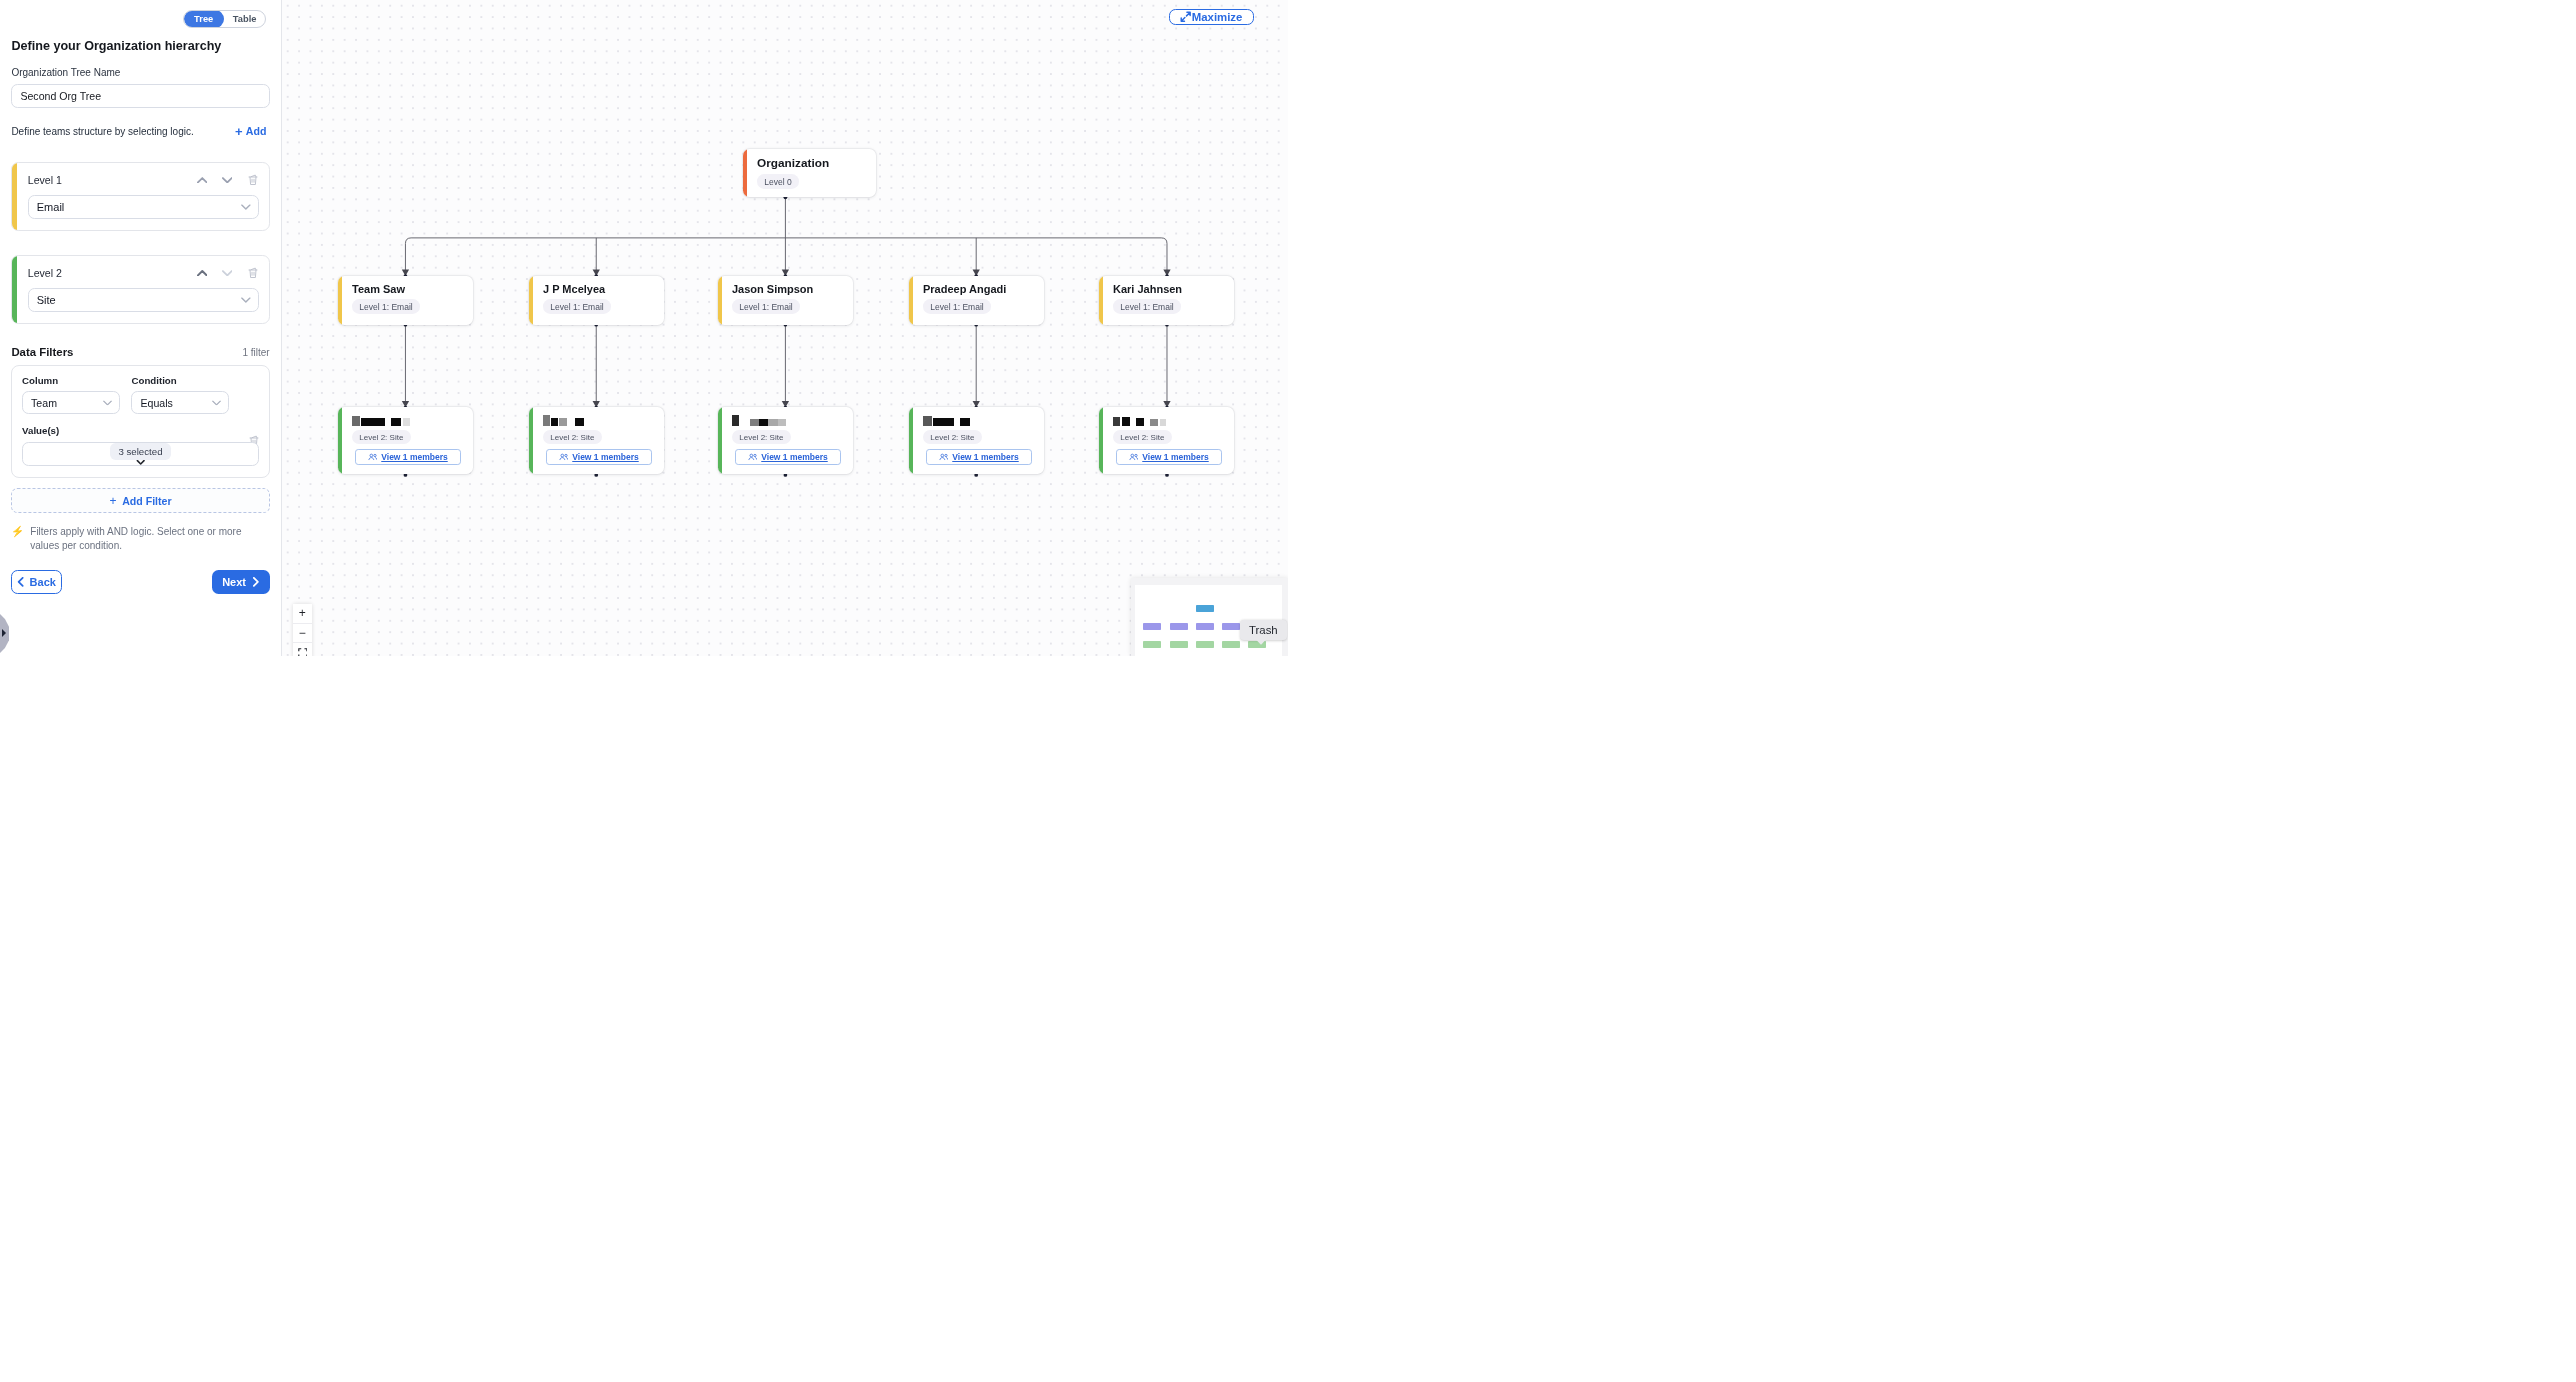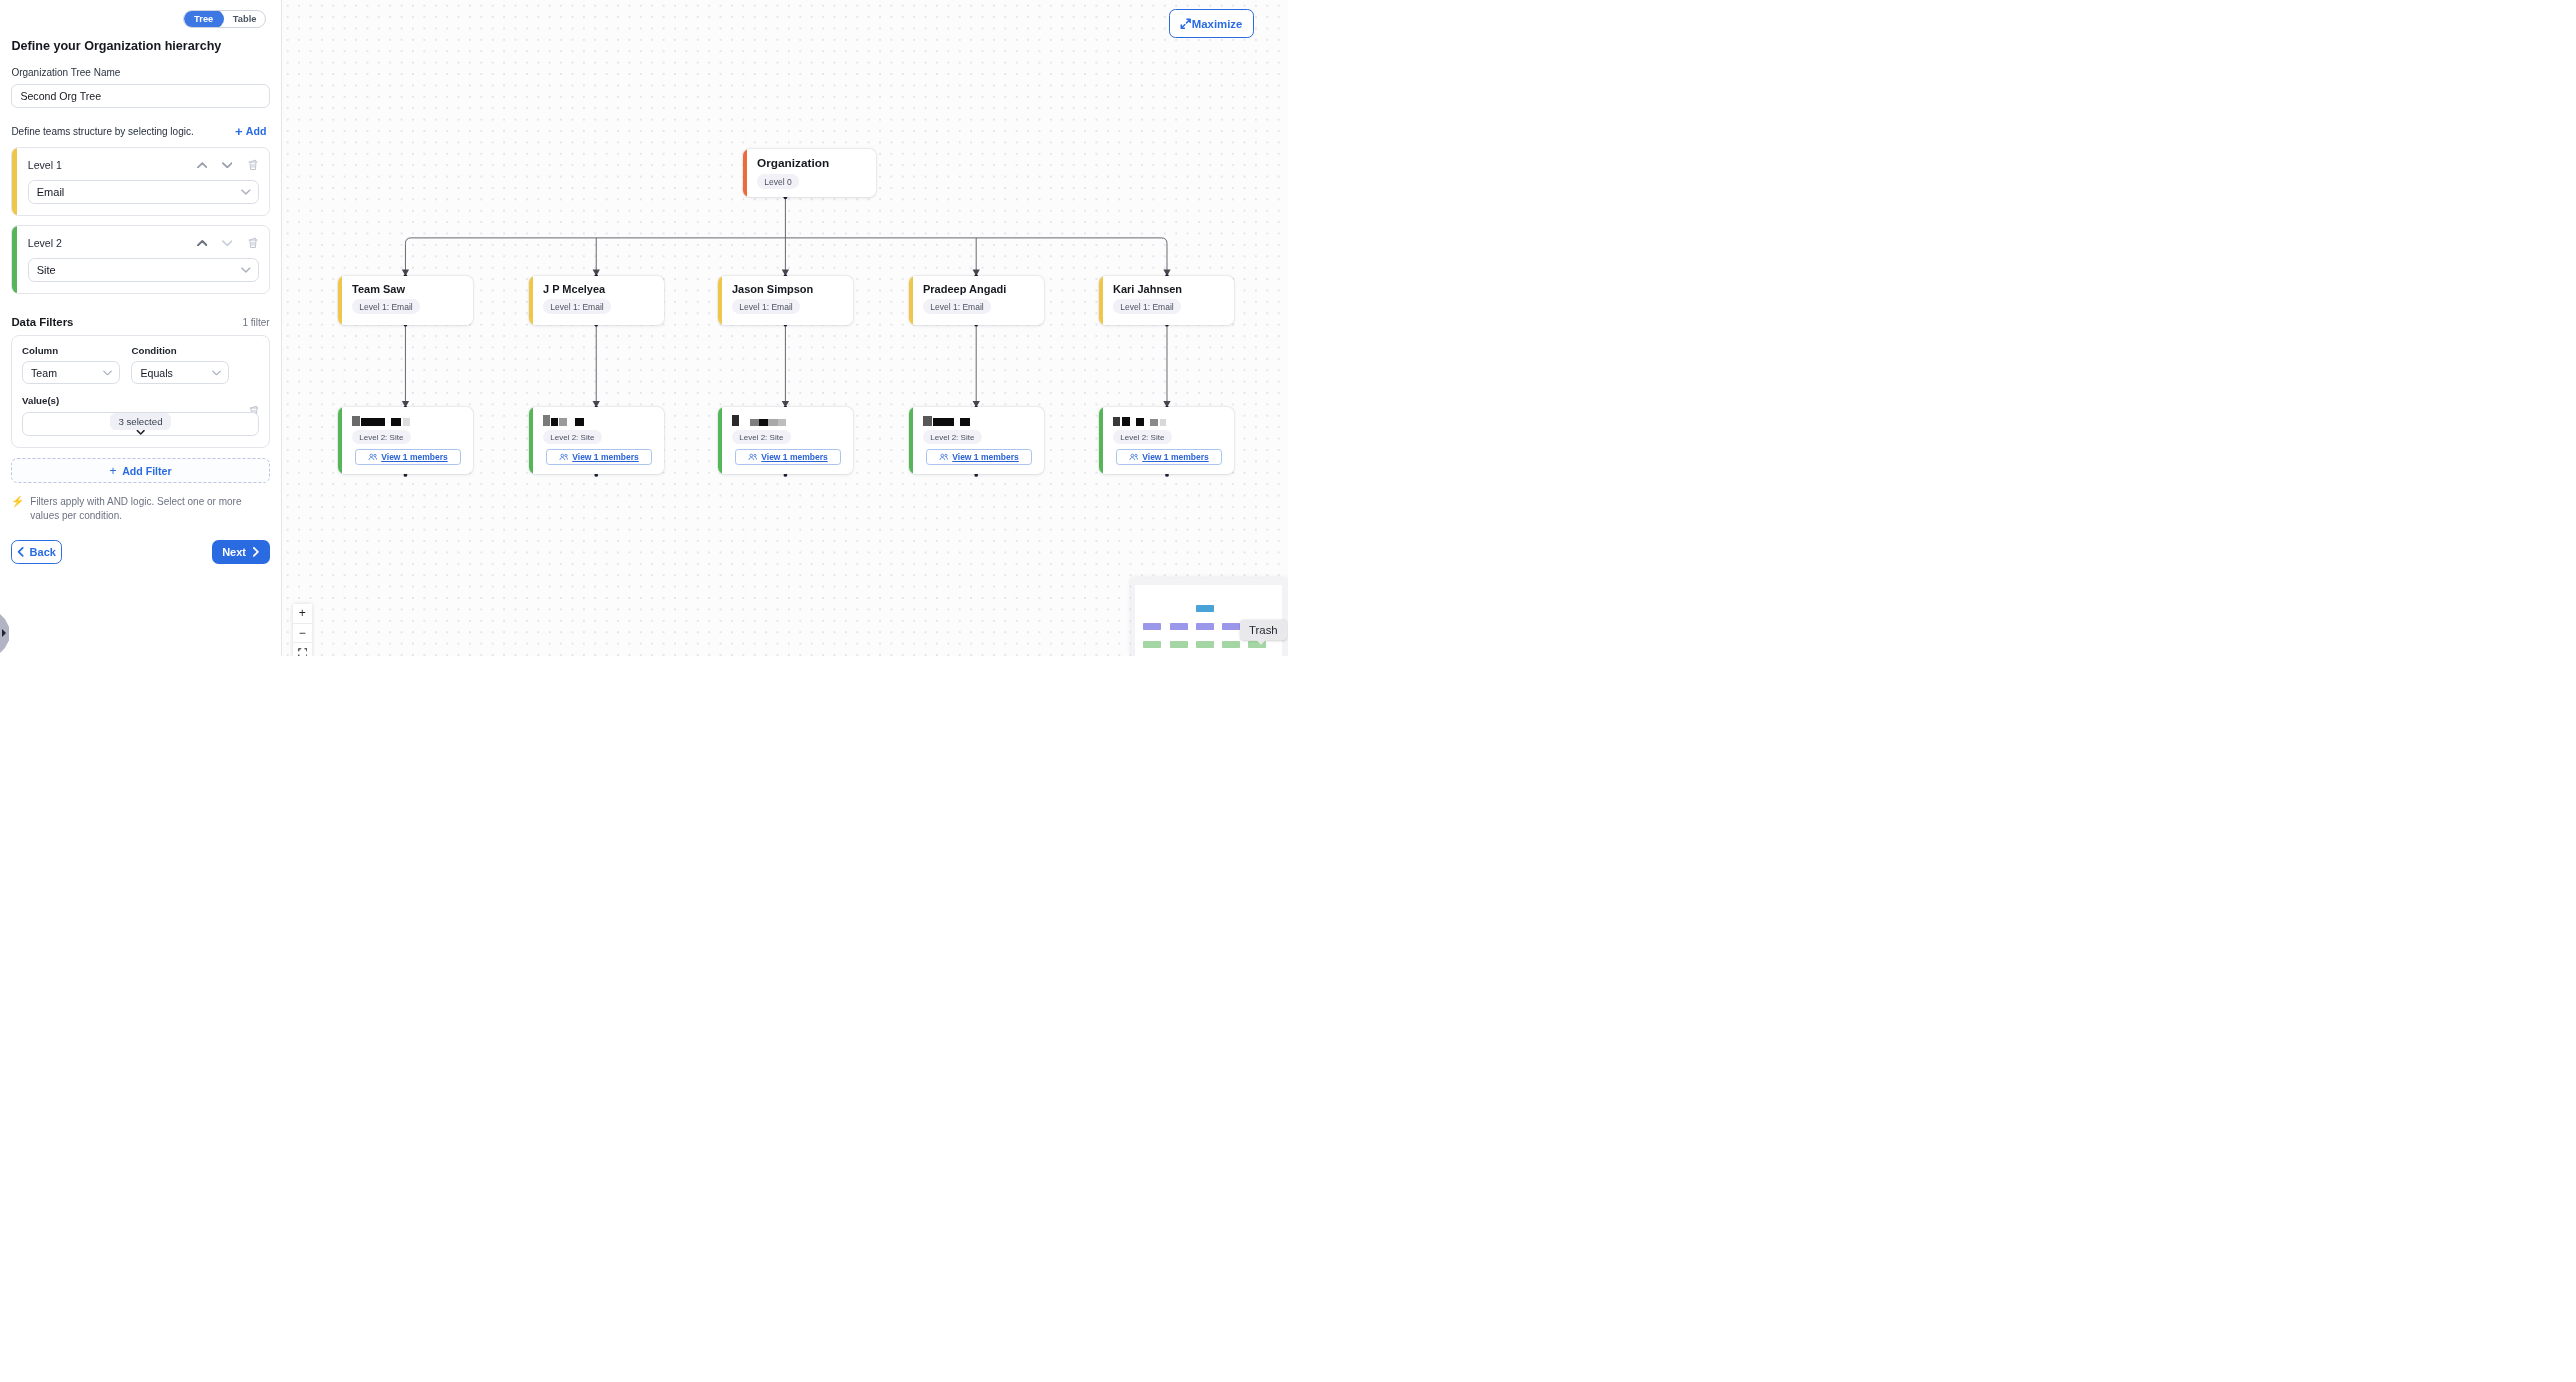--- a/index.html
+++ b/index.html
@@ -20,21 +20,21 @@
   .seg.active { background:#3d77e3; color:#fff; border-radius:811px; padding:0 10.6px; }
 
   .sb-heading { margin:10.6px 0 0; font-size:12.6px; font-weight:700; color:#15181e; }
   .field-label { display:block; font-size:10px; color:#2b3340; margin:14px 0 5.7px; }
   .text-input { width:100%; height:24px; border:0.8px solid #d9dde6; border-radius:6.5px; padding:0 8px; font-family:inherit; font-size:10.6px; color:#15181e; outline:none; }
 
   .levels-head { display:flex; align-items:center; justify-content:space-between; margin-top:17px; font-size:10px; color:#1f2937; }
   .add-link { border:none; background:none; color:#2a6be2; font-family:inherit; font-weight:700; font-size:10.6px; display:flex; align-items:center; gap:3.2px; cursor:pointer; padding:0 3.2px 0 0; }
   .add-link .plus { font-size:13px; font-weight:700; line-height:1; }
 
-  .level-card { position:relative; border:0.8px solid #e3e5ea; border-radius:7.3px; margin-top:9px; padding:10.6px 9.7px 10.6px 15.4px; background:#fff; overflow:hidden; }
+  .level-card { position:relative; border:0.8px solid #e3e5ea; border-radius:7.3px; margin-top:24px; padding:10.6px 9.7px 10.6px 15.4px; background:#fff; overflow:hidden; }
   .card-stripe { position:absolute; left:0; top:0; bottom:0; width:4.9px; }
   .level-head { display:flex; align-items:center; }
   .level-label { font-size:10.6px; color:#1f2430; }
   .level-actions { margin-left:auto; display:flex; align-items:center; gap:14.6px; }
   .icon-btn { border:none; background:none; padding:0; cursor:pointer; display:flex; align-items:center; }
 
   .select { position:relative; margin-top:9px; height:24px; border:0.8px solid #d9dde6; border-radius:6.5px; display:flex; align-items:center; padding:0 21px 0 8px; font-size:11px; color:#131722; background:#fff; cursor:pointer; }
   .select .chev { position:absolute; right:7.3px; top:50%; transform:translateY(-50%); display:flex; }
 
   .filters-head { display:flex; justify-content:space-between; align-items:baseline; margin-top:22px; }
@@ -55,21 +55,21 @@
 
   .note { display:flex; gap:5.7px; margin-top:12px; font-size:10px; color:#6b7280; line-height:1.35; width:245px; }
   .bolt { color:#f5b82e; font-size:10.6px; line-height:1.3; }
 
   .sb-footer { display:flex; justify-content:space-between; margin-top:18px; }
   .btn-back { height:23.5px; padding:0 5px; border:0.8px solid #2a6be2; border-radius:6.5px; background:#fff; color:#2a6be2; font-family:inherit; font-weight:700; font-size:11px; display:flex; align-items:center; gap:5.7px; cursor:pointer; }
   .btn-next { height:23.5px; padding:0 10.6px; border:none; border-radius:6.5px; background:#2a6be2; color:#fff; font-family:inherit; font-weight:700; font-size:11px; display:flex; align-items:center; gap:6.5px; cursor:pointer; }
 
   
   .canvas { position:relative; flex:1; background-color:#fcfcfd; background-image:radial-gradient(circle, #e4e4ea 0.8px, transparent 1px); background-size:11.4px 11.4px; overflow:hidden; }
-  .maximize { position:absolute; top:9px; right:34px; height:29px; padding:0 10.6px; background:#fff; border:1.2px solid #2a6be2; border-radius:6.5px; color:#2a6be2; font-family:inherit; font-weight:700; font-size:11.4px; display:flex; align-items:center; gap:0; cursor:pointer; z-index:5; }
+  .maximize { position:absolute; top:9px; right:34px; height:16px; padding:0 10.6px; background:#fff; border:1.2px solid #2a6be2; border-radius:6.5px; color:#2a6be2; font-family:inherit; font-weight:700; font-size:11.4px; display:flex; align-items:center; gap:0; cursor:pointer; z-index:5; }
 
   .edges { position:absolute; left:0; top:0; z-index:1; }
 
   .node { position:absolute; background:#fff; border-radius:6.5px; box-shadow:0 0.8px 3.2px rgba(22,26,44,.10), 0 0 0 0.8px rgba(22,26,44,.05); overflow:hidden; z-index:2; cursor:pointer; }
   .node-stripe { position:absolute; left:0; top:0; bottom:0; width:4px; }
   .node-body { padding:7.3px 9.7px 7.3px 14px; }
   .node-title { font-weight:700; font-size:11px; color:#15181e; }
   .root .node-title { font-size:11.8px; }
   .badge { display:inline-block; background:#f2f1f7; color:#4b5060; font-size:8.5px; padding:2.4px 7.3px; border-radius:7.3px; margin-top:4px; }
   .l2 .badge { font-size:8px; margin-top:4px; }

